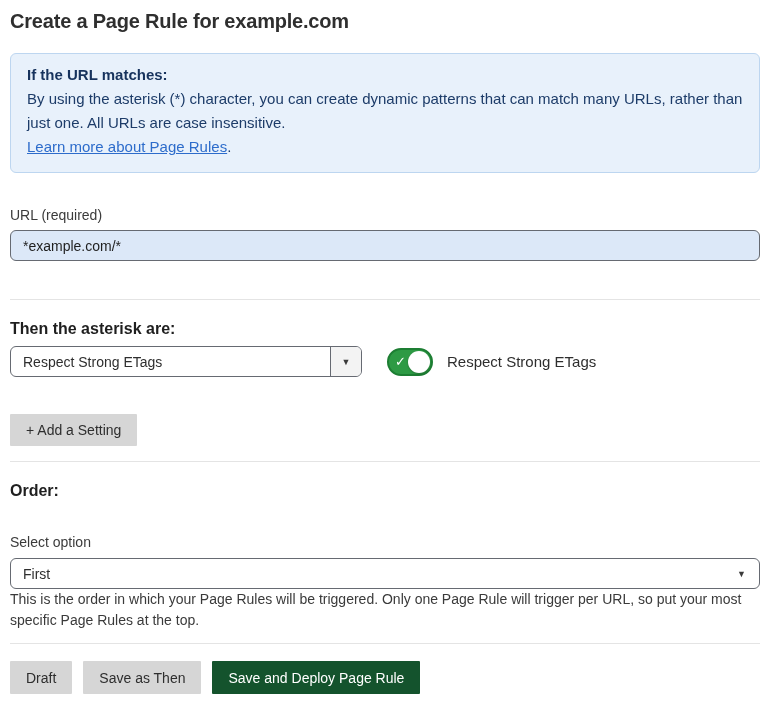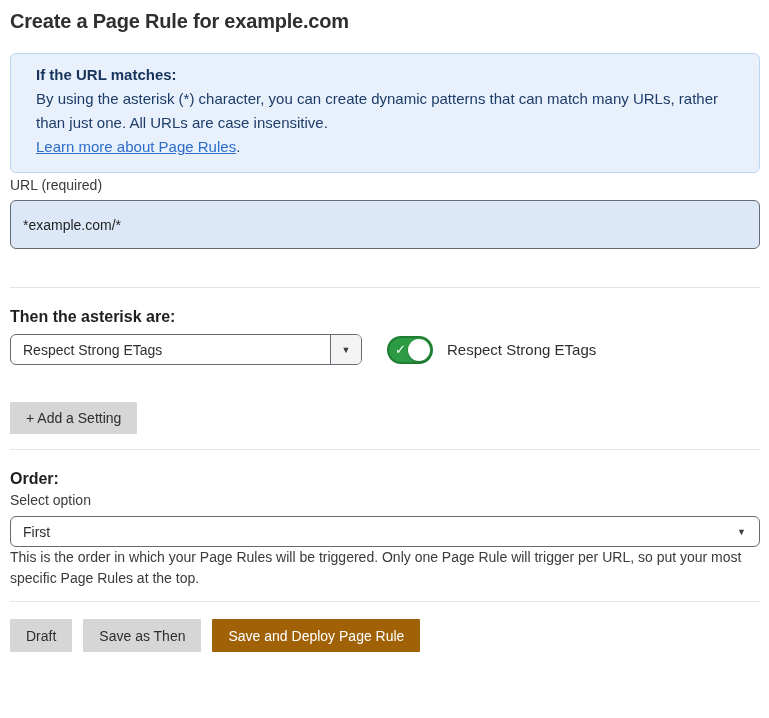--- a/index.html
+++ b/index.html
@@ -19,44 +19,44 @@
     font-weight: 700;
     color: #2f2f2f;
     letter-spacing: -0.2px;
   }
 
   .info-box {
     margin-top: 20px;
     background: #e8f1fb;
     border: 1px solid #bdd6f0;
     border-radius: 6px;
-    padding: 9px 25px 13px;
+    padding: 9px 16px 13px;
     color: #1d3c69;
     font-size: 15px;
     line-height: 24px;
   }
   .info-heading { font-weight: 700; color: #17335d; }
   .info-link {
     color: #2d6ccb;
     text-decoration: underline;
     cursor: pointer;
   }
   .info-link-suffix { color: #1d3c69; }
 
   .field-label {
-    margin-top: 4px;
+    margin-top: 34px;
     font-size: 14px;
     color: #3b3b3b;
   }
 
   .url-input {
     display: block;
     margin-top: 7px;
     width: 100%;
-    height: 49px;
+    height: 31px;
     background: #dce8f8;
     border: 1px solid #666a72;
     border-radius: 6px;
     padding: 0 12px;
     font-size: 14px;
     color: #1f1f1f;
     font-family: "Liberation Sans", "DejaVu Sans", sans-serif;
     outline: none;
   }
 
@@ -199,21 +199,21 @@
     color: #3a3a3a;
     max-width: 745px;
   }
 
   .footer-actions {
     margin-top: 17px;
     display: flex;
     gap: 11px;
   }
   .footer-actions .btn { height: 33px; }
-  .btn-primary { background: #a16207; color: #ffffff; text-align: center; }
+  .btn-primary { background: #14532d; color: #ffffff; text-align: center; }
 </style>
 </head>
 <body>
 
 <div class="page">
 
   <h1 class="page-title">Create a Page Rule for example.com</h1>
 
   <div class="info-box">
     <div class="info-heading">If the URL matches:</div>

